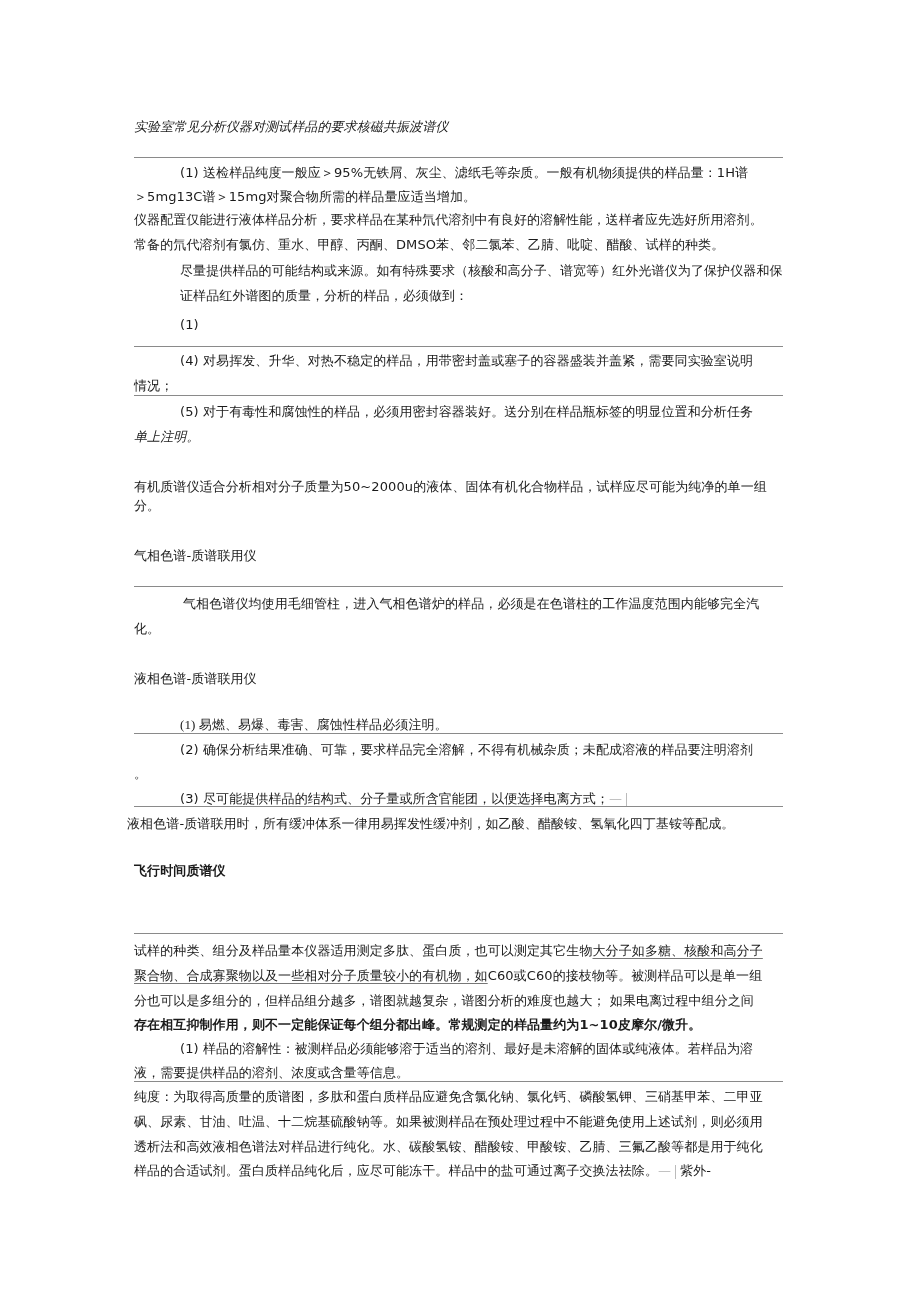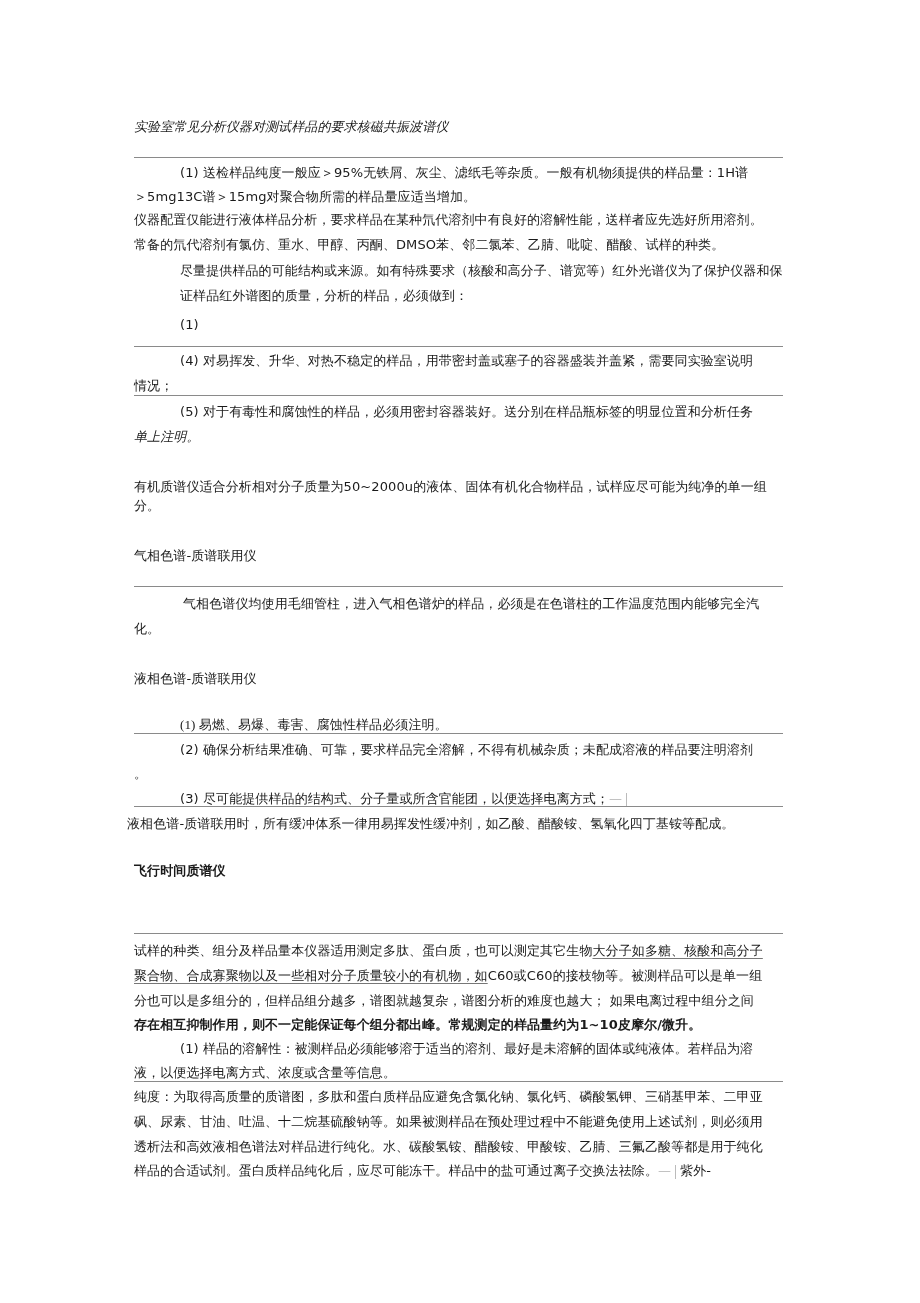--- a/index.html
+++ b/index.html
@@ -66,21 +66,21 @@
   <div class="hr" style="top:933px;"></div>
   <div class="t" style="left:134px;top:942px;">
     <span>试样的种类、组分及样品量本仪器适用测定多肽、蛋白质，也可以测定其它生物</span><span class="u">大分子如多糖、核酸和高分子</span>
   </div>
   <div class="t" style="left:134px;top:967px;">
     <span class="u">聚合物、合成寡聚物以及一些相对分子质量较小的有机物，如</span><span>C60或C60的接枝物等。被测样品可以是单一组</span>
   </div>
   <div class="t" style="left:134px;top:992px;">分也可以是多组分的，但样品组分越多，谱图就越复杂，谱图分析的难度也越大；  如果电离过程中组分之间</div>
   <div class="t" style="left:134px;top:1016px;font-weight:bold;">存在相互抑制作用，则不一定能保证每个组分都出峰。常规测定的样品量约为1~10皮摩尔/微升。</div>
   <div class="t" style="left:180px;top:1040px;">(1)  样品的溶解性：被测样品必须能够溶于适当的溶剂、最好是未溶解的固体或纯液体。若样品为溶</div>
-  <div class="t" style="left:134px;top:1064px;">液，以便选择电离方式、浓度或含量等信息。</div>
+  <div class="t" style="left:134px;top:1064px;">液，需要提供样品的溶剂、浓度或含量等信息。</div>
   <div class="hr" style="top:1081px;"></div>
   <div class="t" style="left:134px;top:1088px;">纯度：为取得高质量的质谱图，多肽和蛋白质样品应避免含氯化钠、氯化钙、磷酸氢钾、三硝基甲苯、二甲亚</div>
   <div class="t" style="left:134px;top:1113px;">砜、尿素、甘油、吐温、十二烷基硫酸钠等。如果被测样品在预处理过程中不能避免使用上述试剂，则必须用</div>
   <div class="t" style="left:134px;top:1138px;">透析法和高效液相色谱法对样品进行纯化。水、碳酸氢铵、醋酸铵、甲酸铵、乙腈、三氟乙酸等都是用于纯化</div>
   <div class="t" style="left:134px;top:1162px;">
     <span>样品的合适试剂。蛋白质样品纯化后，应尽可能冻干。样品中的盐可通过离子交换法祛除。</span><span class="mark">—</span><span class="bar"></span><span>紫外-</span>
   </div>
 
 </div>
 

